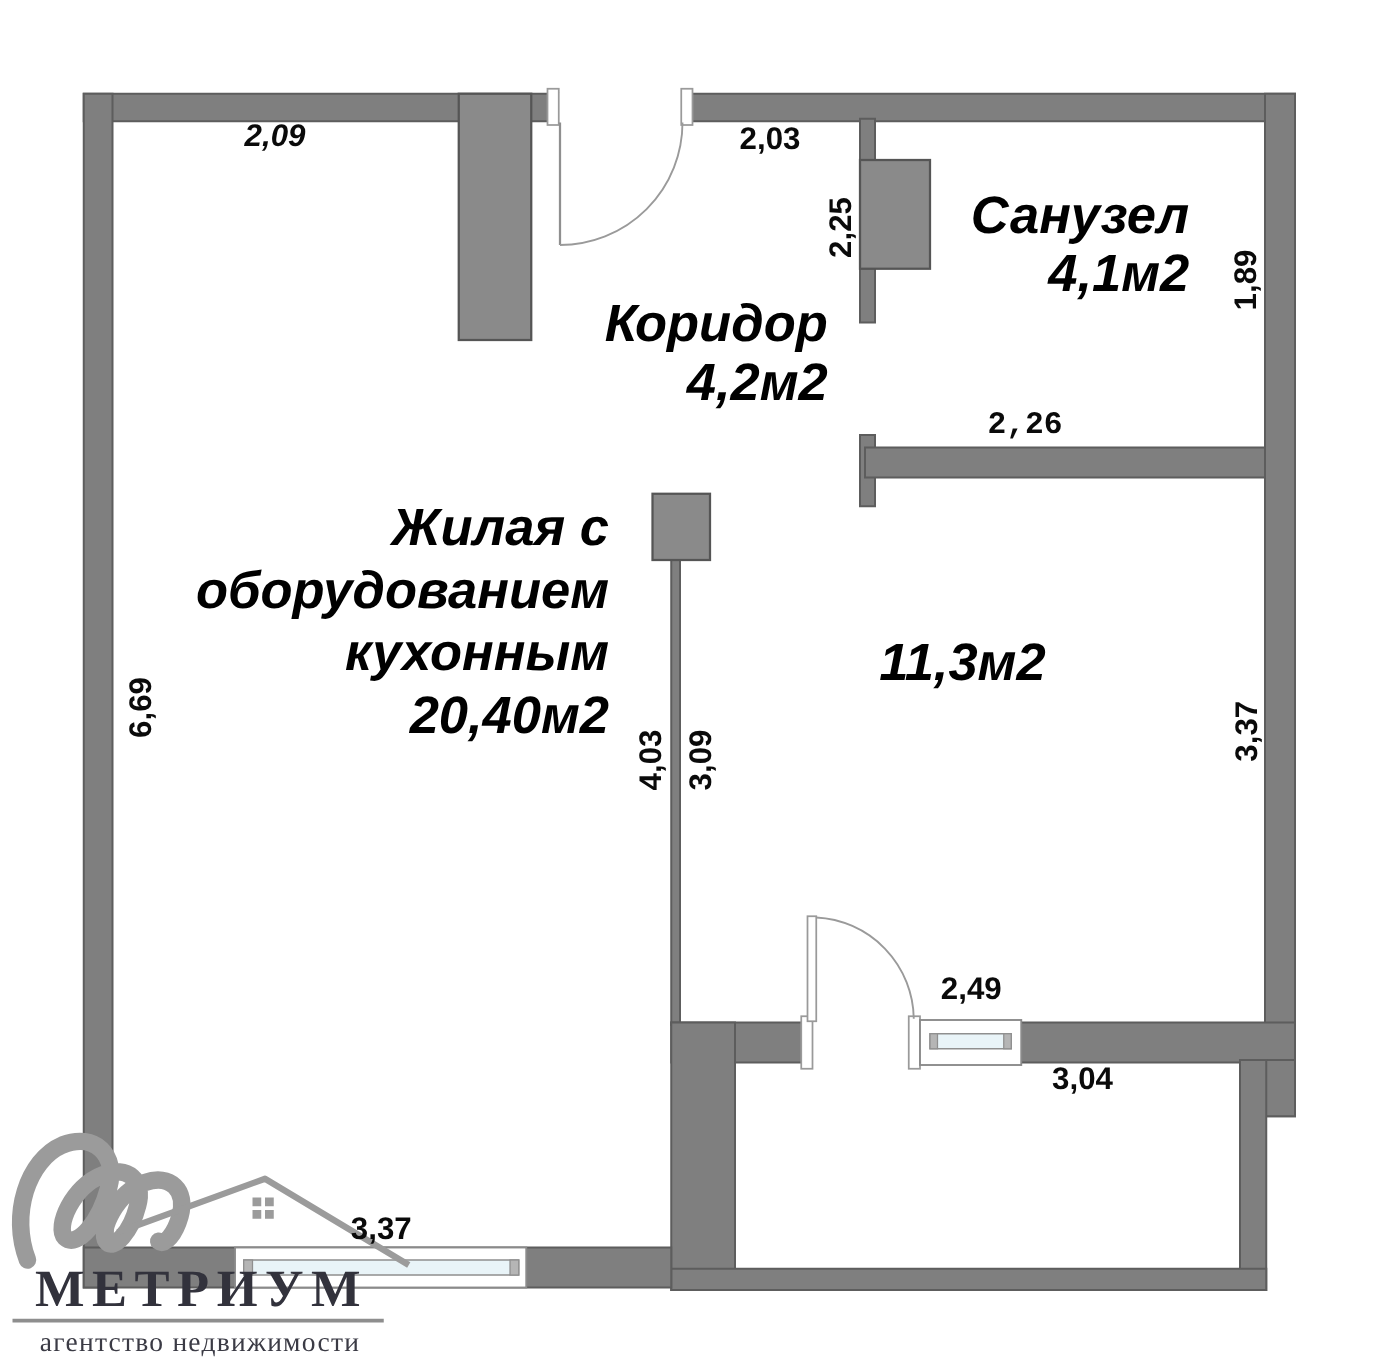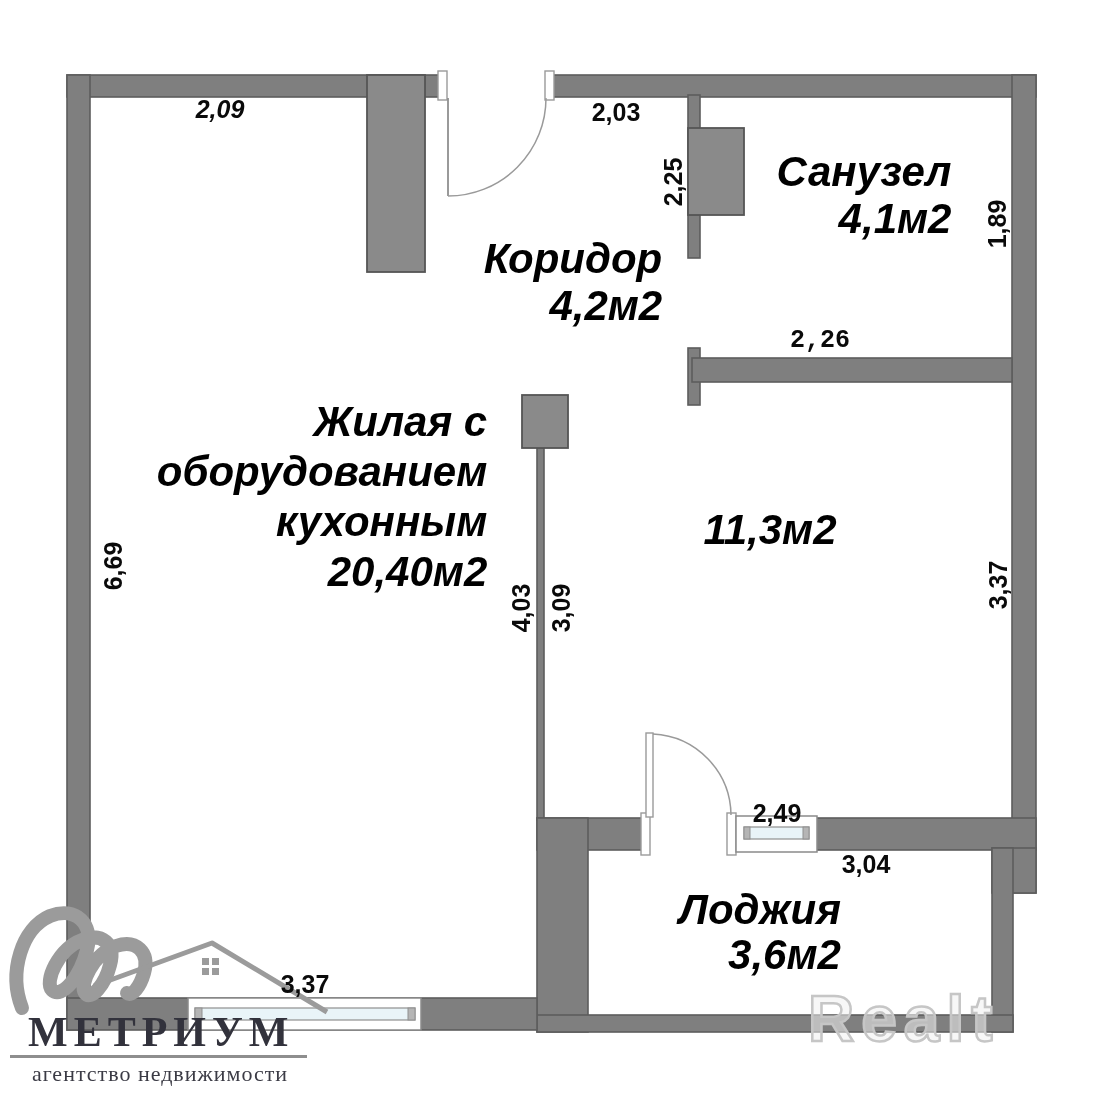--- a/index.html
+++ b/index.html
@@ -132,36 +132,31 @@
     <div>Жилая с</div>
     <div>оборудованием</div>
     <div>кухонным</div>
     <div>20,40м2</div>
   </div>
 
   <div class="room-label" style="left:770px;top:530px;line-height:52px;">
     <div>11,3м2</div>
   </div>
 
-  <div class="room-label" style="left:760px;top:932px;line-height:45px;">
-    <div>Лоджия</div>
-    <div>3,6м2</div>
-  </div>
 
   <div class="dim" style="left:220px;top:109px;font-style:italic;">2,09</div>
   <div class="dim" style="left:616px;top:112px;">2,03</div>
   <div class="dim v" style="left:673px;top:182px;">2,25</div>
   <div class="dim v" style="left:997px;top:224px;">1,89</div>
   <div class="dim" style="left:820px;top:340px;font-family:Liberation Mono, monospace;">2,26</div>
   <div class="dim v" style="left:113px;top:566px;">6,69</div>
   <div class="dim v" style="left:521px;top:608px;">4,03</div>
   <div class="dim v" style="left:561px;top:608px;">3,09</div>
   <div class="dim v" style="left:998px;top:585px;">3,37</div>
-  <div class="dim" style="left:777px;top:813px;">2,49</div>
+  <div class="dim" style="left:777px;top:792px;">2,49</div>
   <div class="dim" style="left:866px;top:864px;">3,04</div>
   <div class="dim" style="left:305px;top:984px;">3,37</div>
 
   <div class="brand-name">МЕТРИУМ</div>
   <div class="brand-rule"></div>
   <div class="brand-tagline">агентство недвижимости</div>
-  <div class="watermark">Realt</div>
 
 </div>
 
 </body></html>

